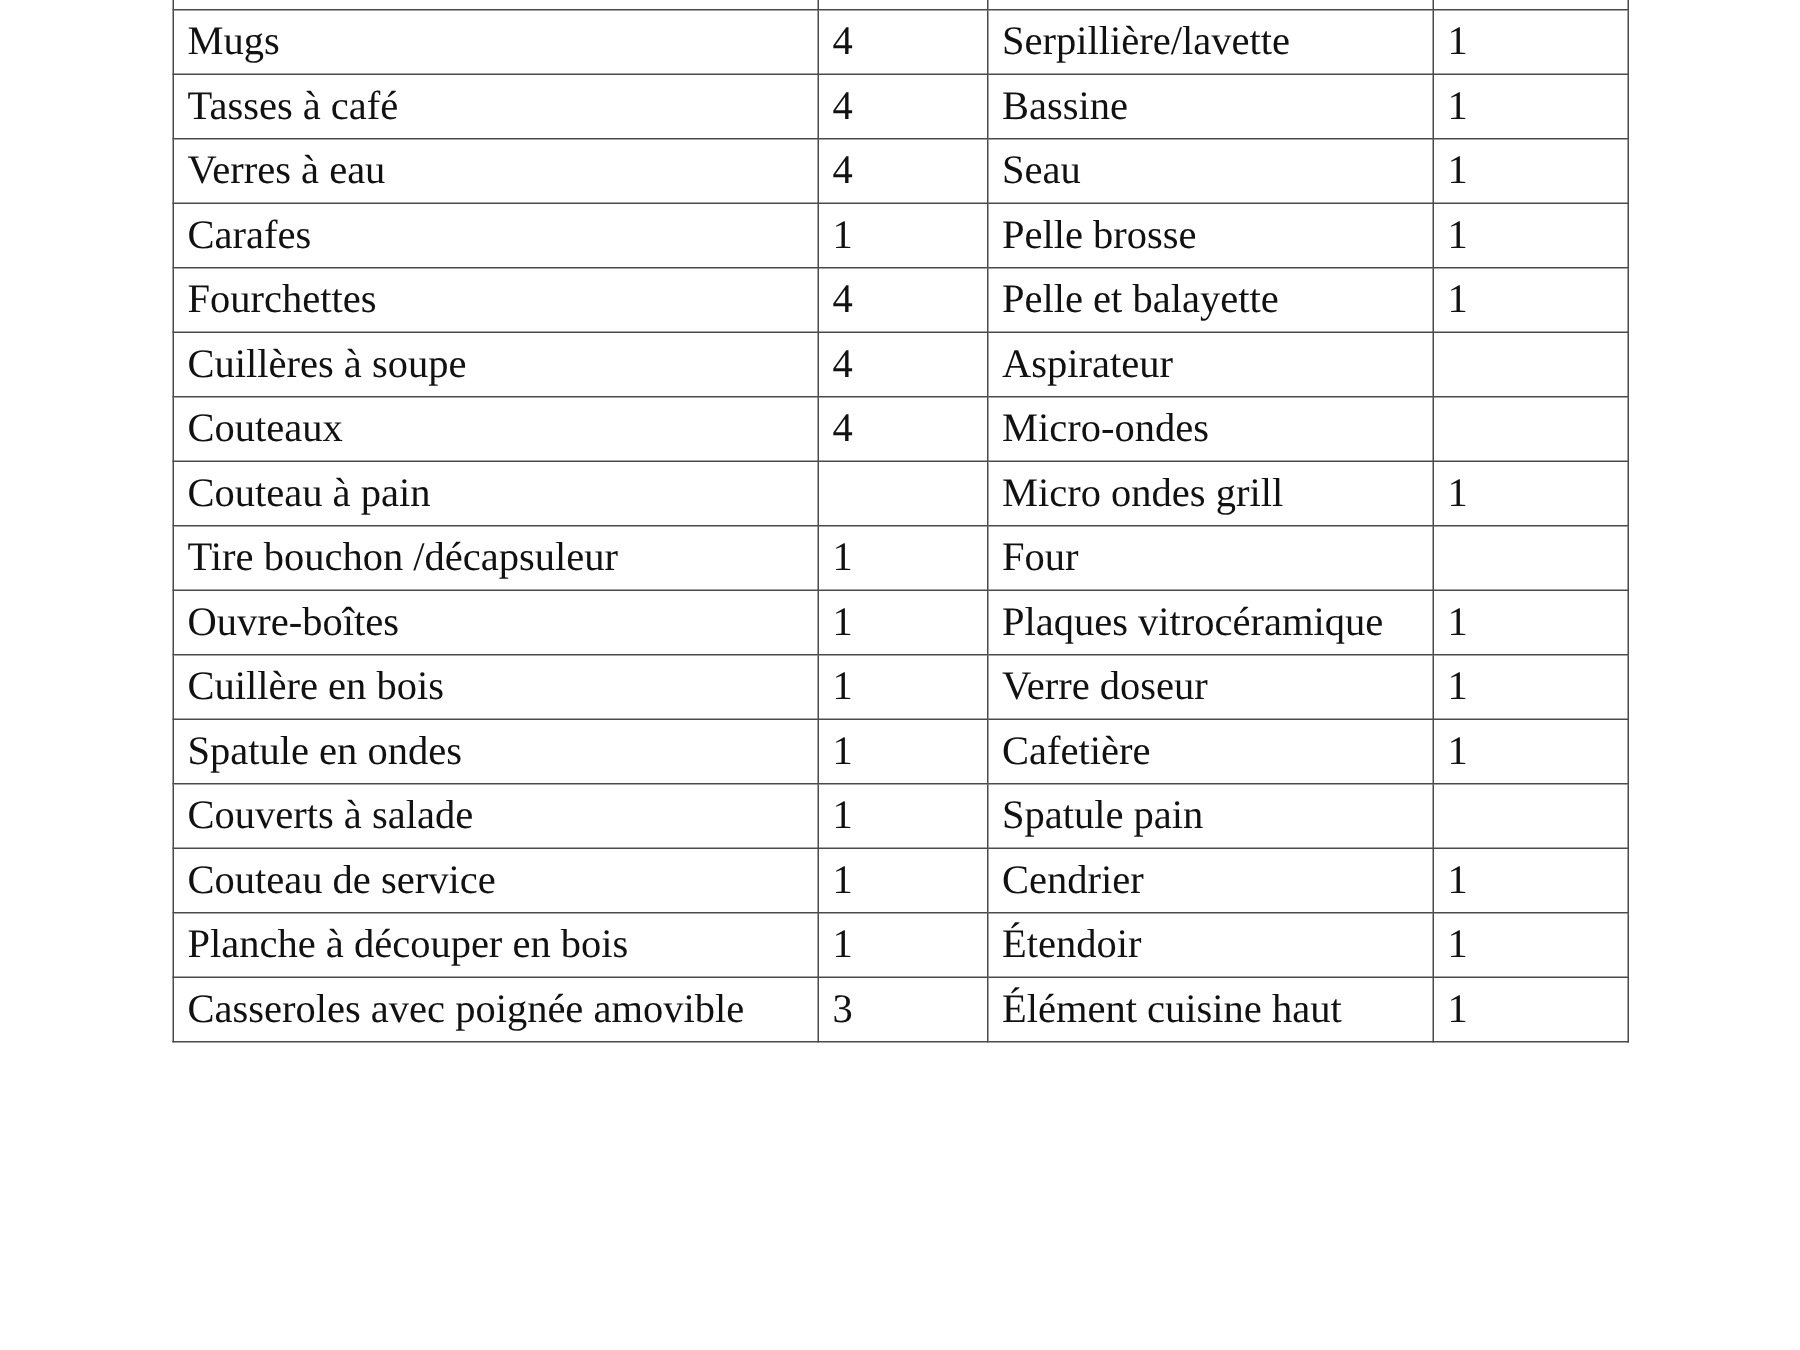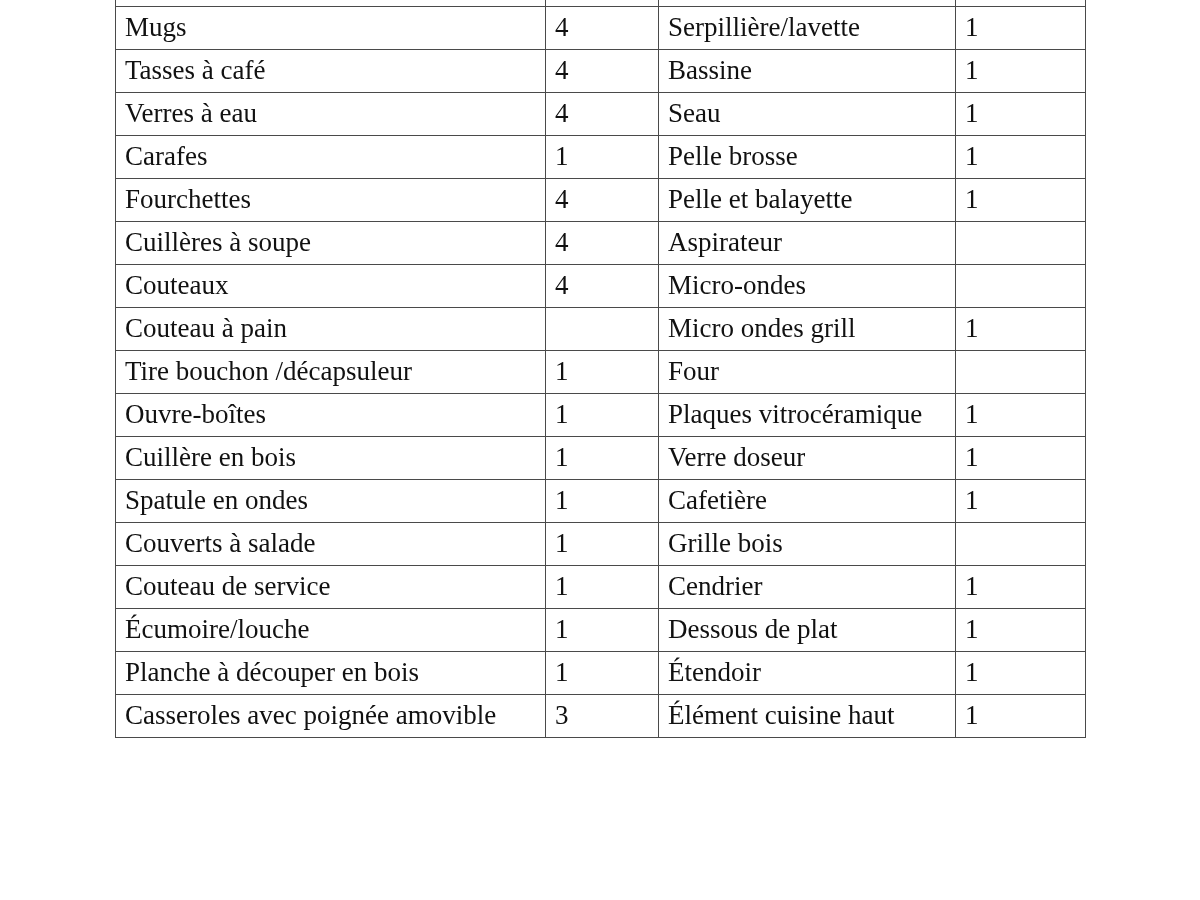--- a/index.html
+++ b/index.html
@@ -127,33 +127,27 @@
         </tr>
         <tr>
           <td>Spatule en ondes</td>
           <td>1</td>
           <td>Cafetière</td>
           <td>1</td>
         </tr>
         <tr>
           <td>Couverts à salade</td>
           <td>1</td>
-          <td>Grille bois</td>
+          <td>Spatule pain</td>
           <td></td>
         </tr>
         <tr>
           <td>Couteau de service</td>
           <td>1</td>
           <td>Cendrier</td>
-          <td>1</td>
-        </tr>
-        <tr>
-          <td>Écumoire/louche</td>
-          <td>1</td>
-          <td>Dessous de plat</td>
           <td>1</td>
         </tr>
         <tr>
           <td>Planche à découper en bois</td>
           <td>1</td>
           <td>Étendoir</td>
           <td>1</td>
         </tr>
         <tr>
           <td>Casseroles avec poignée amovible</td>

